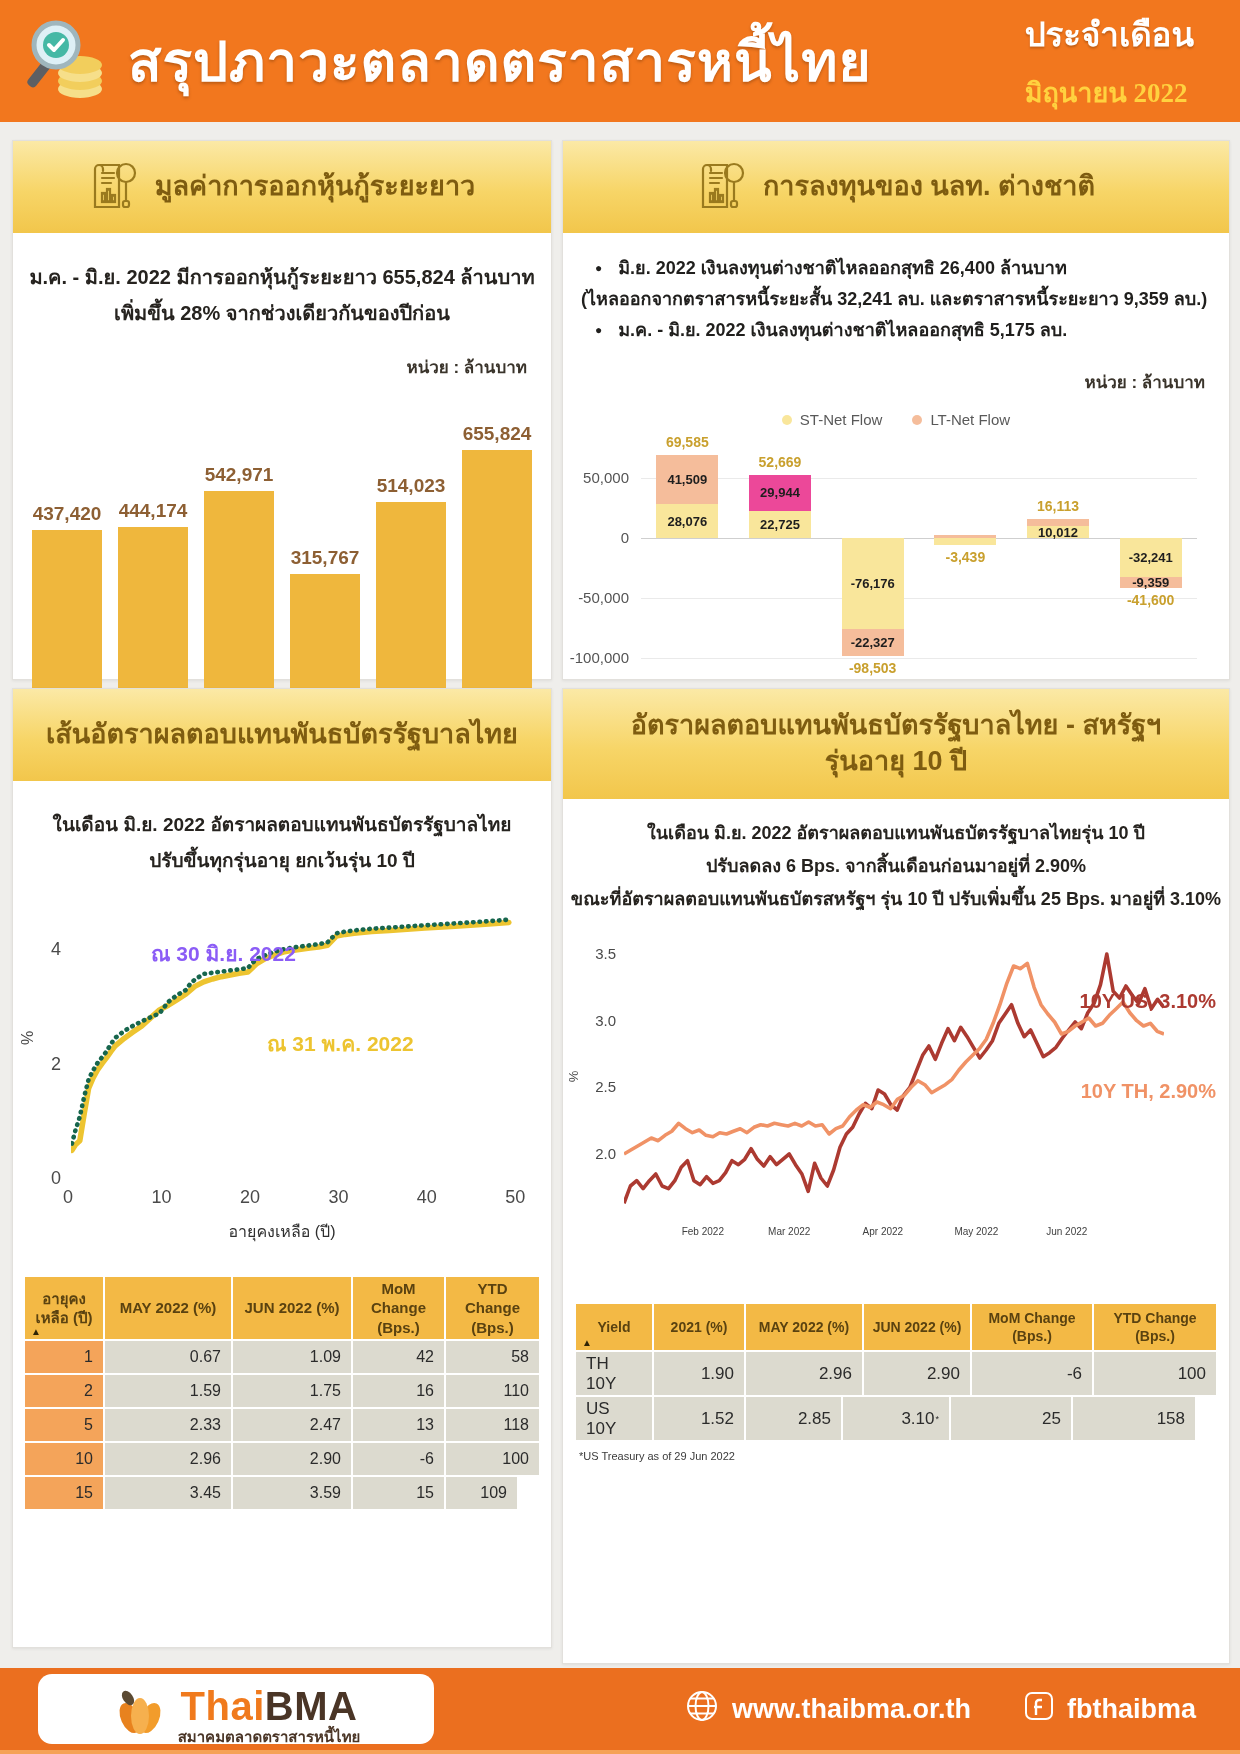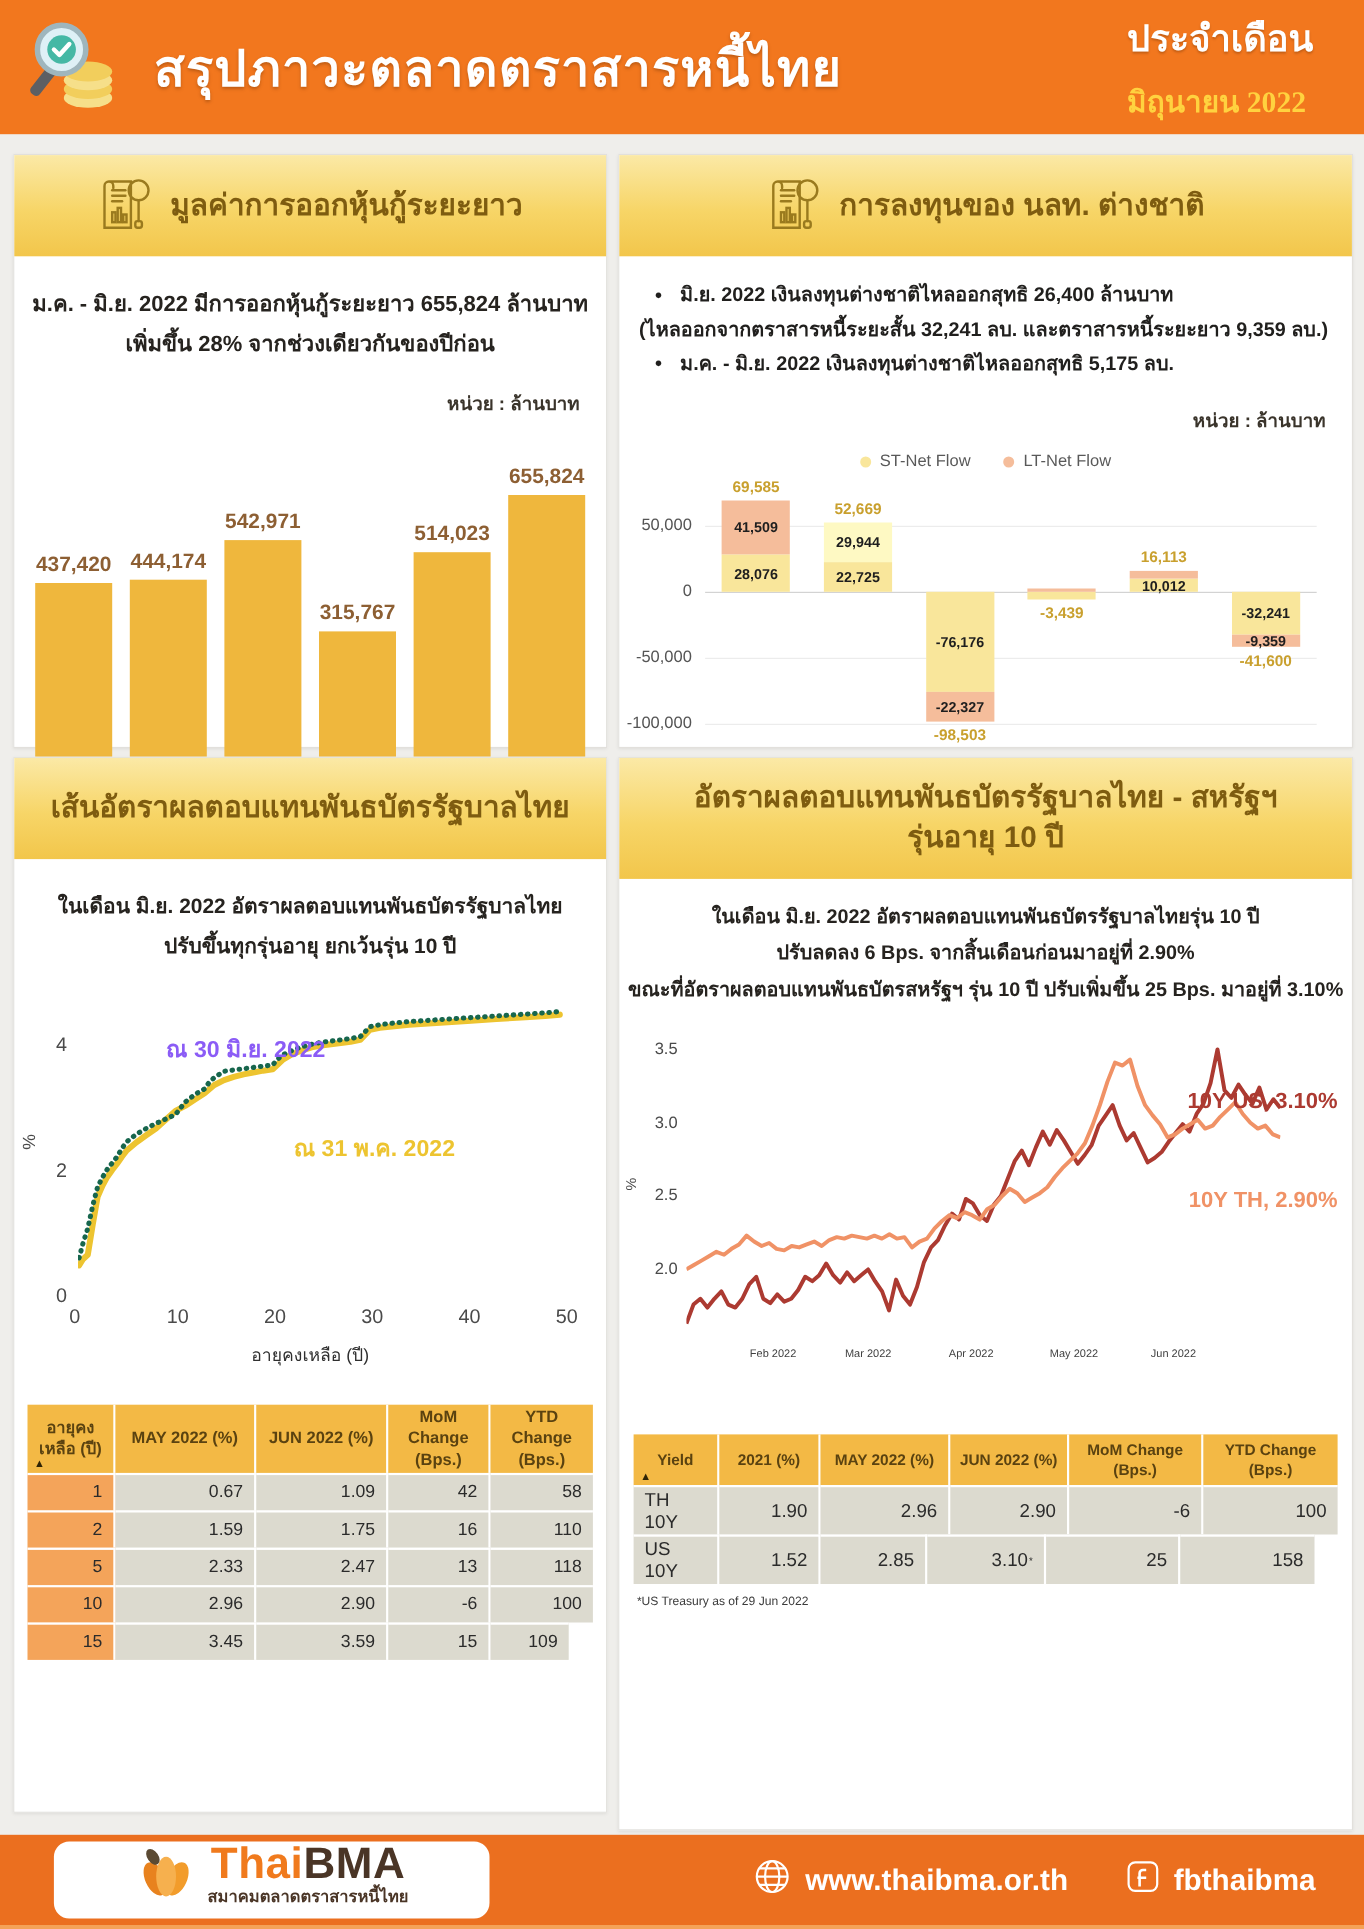--- a/index.html
+++ b/index.html
@@ -2,21 +2,21 @@
 <html><head>
 <meta charset="utf-8">
 <style>
   html,body{margin:0;padding:0;}
   body{font-family:"Liberation Sans",sans-serif;background:#EFEEEB;}
   .page{position:relative;width:1240px;height:1754px;background:#EFEEEB;overflow:hidden;}
 
   
   .masthead{position:absolute;left:0;top:0;width:1240px;height:122px;background:#F2771E;display:flex;align-items:center;}
   .mast-icon{margin:0 10px 0 22px;flex:0 0 auto;}
-  .mast-title{font-size:46px;font-weight:700;color:#ffffff;letter-spacing:1px;text-shadow:0 2px 3px rgba(90,40,0,.35);margin:16px;}
+  .mast-title{font-size:55px;font-weight:700;color:#ffffff;letter-spacing:1px;text-shadow:0 2px 3px rgba(90,40,0,.35);margin:4px;}
   .mast-right{margin-left:auto;margin-right:46px;text-align:left;}
   .mast-period{font-size:33px;font-weight:700;color:#ffffff;text-shadow:0 2px 2px rgba(90,40,0,.3);}
   .mast-month{font-family:"Liberation Serif",serif;font-size:27px;font-weight:700;color:#FFD23F;margin-top:10px;}
 
   
   .panel{position:absolute;background:#ffffff;border:1px solid #E2E0DC;box-shadow:0 1px 3px rgba(0,0,0,.07);}
   .p1{left:12px;top:140px;width:538px;height:538px;}
   .p2{left:562px;top:140px;width:666px;height:538px;}
   .p3{left:12px;top:688px;width:538px;height:958px;}
   .p4{left:562px;top:688px;width:666px;height:974px;}
@@ -87,21 +87,21 @@
   .tb-td sup{font-size:9px;margin-left:1px;}
   .tb-yield .tb-th{height:62px;font-size:15px;}
   .tb-yield .tb-td{height:34px;font-size:16px;}
   .tb-thus .tb-th{height:46px;font-size:14px;}
   .tb-thus .tb-td{height:45px;font-size:17px;}
   .footnote{font-size:11px;color:#3B3B3B;margin:10px 0 0 16px;}
 
   
   .page-footer{position:absolute;left:0;top:1668px;width:1240px;height:82px;background:#EB6F1F;display:flex;align-items:center;}
   .footer-strip{position:absolute;left:0;top:1750px;width:1240px;height:4px;background:#F5A257;}
-  .logo-box{margin-left:49px;background:#ffffff;border-radius:14px;width:396px;height:70px;display:flex;align-items:flex-start;justify-content:center;gap:10px;}
+  .logo-box{margin-left:38px;background:#ffffff;border-radius:14px;width:396px;height:70px;display:flex;align-items:flex-end;justify-content:center;gap:10px;}
   .logo-texts{display:flex;flex-direction:column;align-items:center;line-height:1;}
   .logo-word{font-size:40px;font-weight:700;letter-spacing:.5px;}
   .logo-word .thai{color:#F07A1D;}
   .logo-word .bma{color:#4A3526;}
   .logo-sub{font-size:15px;font-weight:700;color:#4A3526;margin-top:3px;}
   .footer-right{margin-left:auto;margin-right:44px;display:flex;align-items:center;gap:16px;}
   .footer-link{display:flex;align-items:center;gap:12px;color:#fff;font-size:27px;font-weight:700;}
   .footer-gap{width:20px;}
 </style>
 </head>
@@ -230,21 +230,21 @@
           <div class="sc-seg" style="left: 15.3px; width: 62px; height: 33.7px; background: rgb(249, 230, 155); top: 62.3px;">
             <div class="sc-seglab">28,076</div>
           </div>
           <div class="sc-seg" style="left: 15.3px; width: 62px; height: 49.8px; background: rgb(245, 189, 155); top: 12.5px;">
             <div class="sc-seglab">41,509</div>
           </div>
           <div class="sc-total" style="left: 3.33333px; width: 86px; color: rgb(201, 160, 46); top: -8.5px;">69,585</div>
           <div class="sc-seg" style="left: 108px; width: 62px; height: 27.3px; background: rgb(249, 230, 155); top: 68.7px;">
             <div class="sc-seglab">22,725</div>
           </div>
-          <div class="sc-seg" style="left: 108px; width: 62px; height: 35.9px; background: #fef9c3; top: 32.8px;">
+          <div class="sc-seg" style="left: 108px; width: 62px; height: 35.9px; background: #ec4899; top: 32.8px;">
             <div class="sc-seglab">29,944</div>
           </div>
           <div class="sc-total" style="left: 96px; width: 86px; color: rgb(201, 160, 46); top: 11.8px;">52,669</div>
           <div class="sc-seg" style="left: 200.7px; width: 62px; height: 91.4px; background: rgb(249, 230, 155); top: 96px;">
             <div class="sc-seglab">-76,176</div>
           </div>
           <div class="sc-seg" style="left: 200.7px; width: 62px; height: 26.8px; background: rgb(245, 189, 155); top: 187.4px;">
             <div class="sc-seglab">-22,327</div>
           </div>
           <div class="sc-total" style="left: 188.667px; width: 86px; color: rgb(201, 160, 46); top: 218.2px;">-98,503</div>

